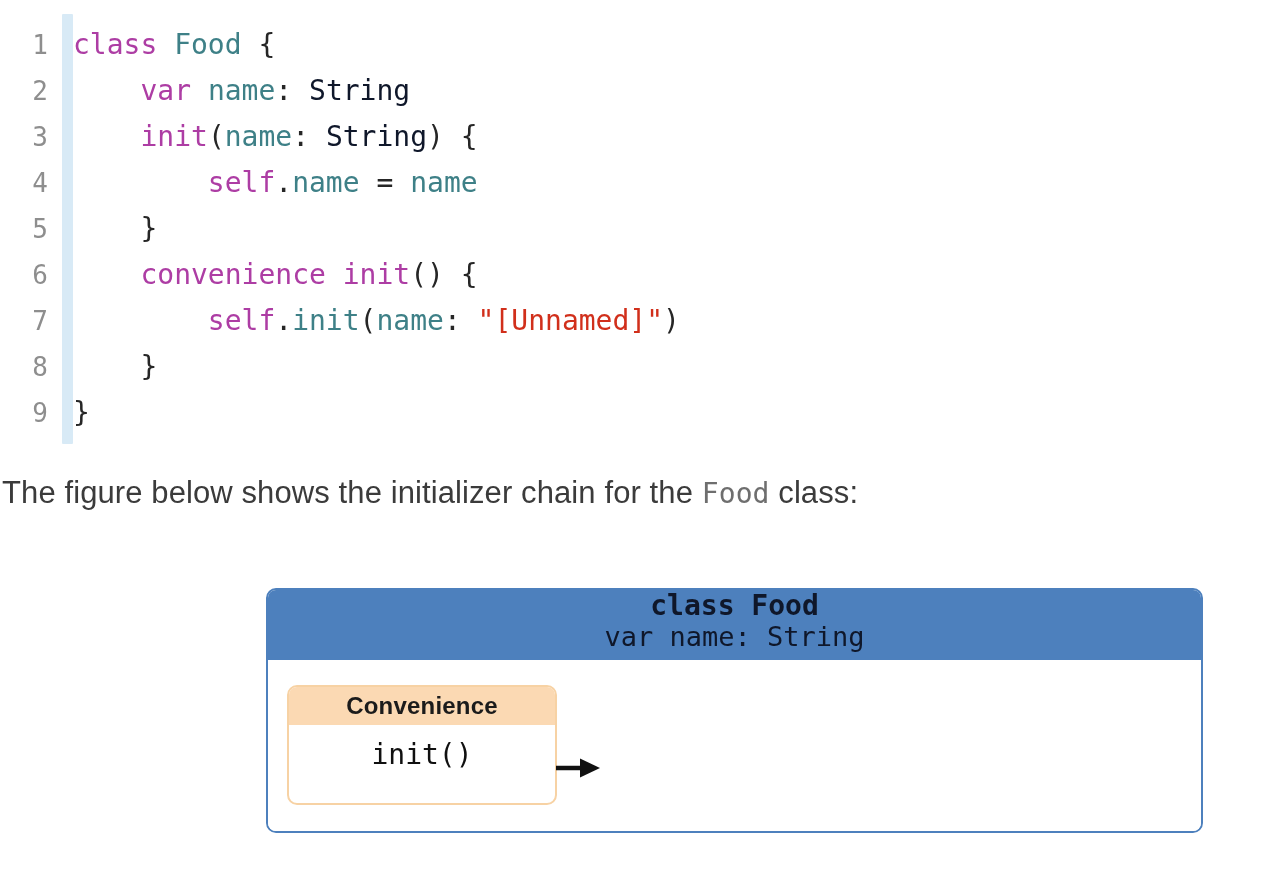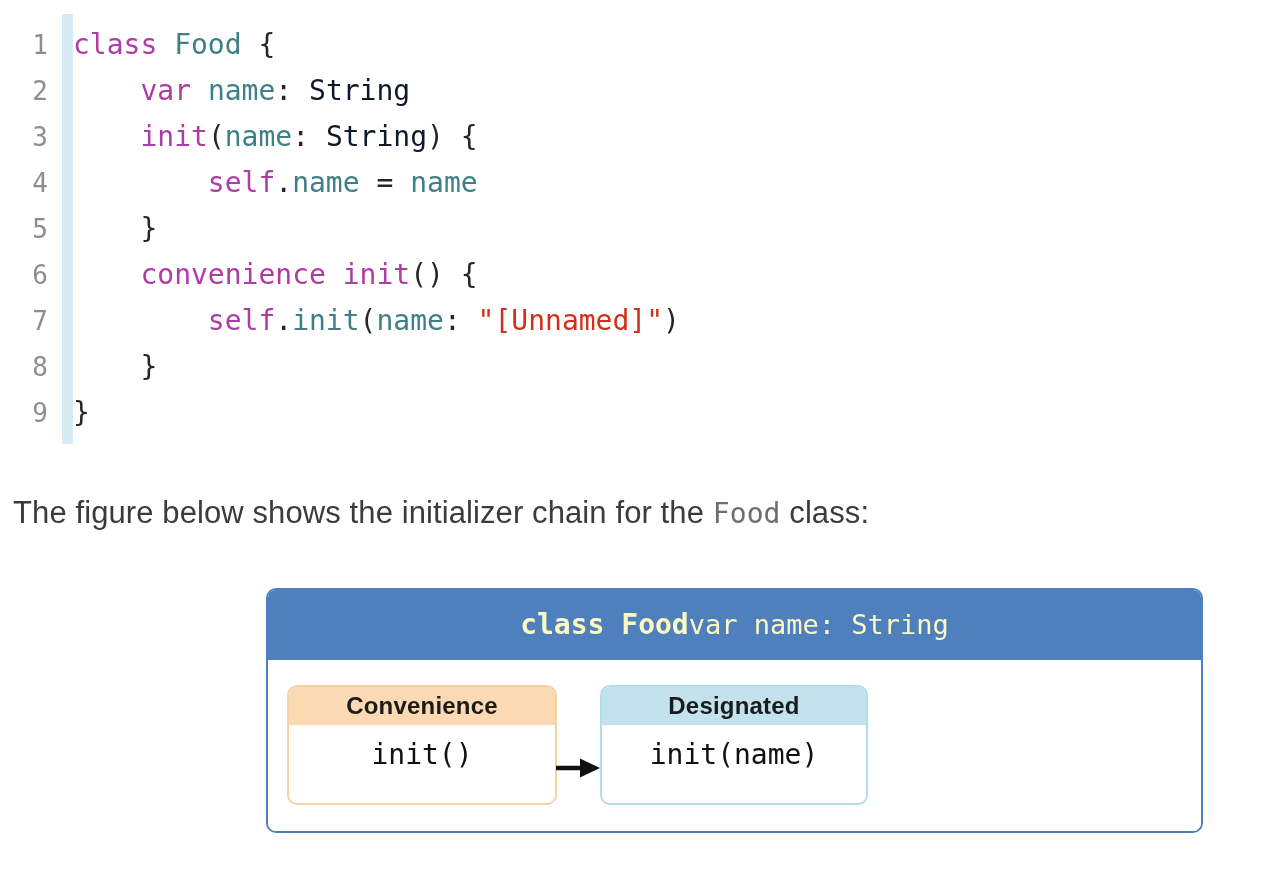--- a/index.html
+++ b/index.html
@@ -43,51 +43,50 @@
   .code-line { height: 46px; }
   .tok-keyword    { color: #ad3da4; }
   .tok-identifier { color: #3e8087; }
   .tok-type       { color: #0f172a; }
   .tok-string     { color: #d12f1b; }
   .tok-plain      { color: #262626; }
 
   
   .paragraph {
     position: absolute;
-    top: 494px; left: 2px;
+    top: 474px; left: 2px;
     font-size: 31px;
     line-height: 38px;
     color: #3b3b3b;
     letter-spacing: 0.1px;
-    margin-left: 11px;
   }
   .paragraph .inline-code {
     font-family: "DejaVu Sans Mono", monospace;
     font-size: 28px;
     color: #6e6e6e;
   }
 
   
   .figure {
     position: absolute;
     left: 266px; top: 588px;
     width: 937px; height: 245px;
     border: 2px solid #4d80bd;
     border-radius: 10px;
     background: #ffffff;
     overflow: hidden;
   }
   .figure-header {
     height: 70px;
     background: #4d80bd;
-    color: #fef9c3;
+    color: #0f172a;
     display: flex;
-    flex-direction: row;
+    flex-direction: column;
     align-items: center;
-    justify-content: center;
+    justify-content: flex-start;
     font-family: "DejaVu Sans Mono", monospace;
   }
   .figure-title { font-size: 28px; font-weight: bold; line-height: 32px; }
   .figure-subtitle { font-size: 27px; font-weight: normal; line-height: 30px; }
 
   .figure-body {
     position: relative;
     height: 171px;
     background: #ffffff;
   }
@@ -145,24 +144,20 @@
 </div>
 
 <p class="paragraph"><span>The figure below shows the initializer chain for the </span><span class="inline-code">Food</span><span> class:</span></p>
 
 <div class="figure">
   <div class="figure-header">
     <div class="figure-title">class Food</div>
     <div class="figure-subtitle">var name: String</div>
   </div>
   <div class="figure-body" id="figure-body">
-      <div class="init-box" style="left: 332px; width: 268px; border-color: rgb(178, 220, 233);">
-        <div class="init-box-header" style="background: rgb(194, 227, 238);">Designated</div>
-        <div class="init-box-body">init(name)</div>
-      </div>
       <div class="init-box" style="left: 19px; width: 270px; border-color: rgb(247, 210, 164);">
         <div class="init-box-header" style="background: rgb(251, 217, 179);">Convenience</div>
         <div class="init-box-body">init()</div>
       </div>
     <div class="arrow-wrap">
       <svg width="46" height="24" viewBox="0 0 46 24" xmlns="http://www.w3.org/2000/svg">
         <line x1="1" y1="12" x2="27" y2="12" stroke="#111111" stroke-width="4.5"></line>
         <polygon points="25,2.5 45,12 25,21.5" fill="#111111"></polygon>
       </svg>
     </div>

